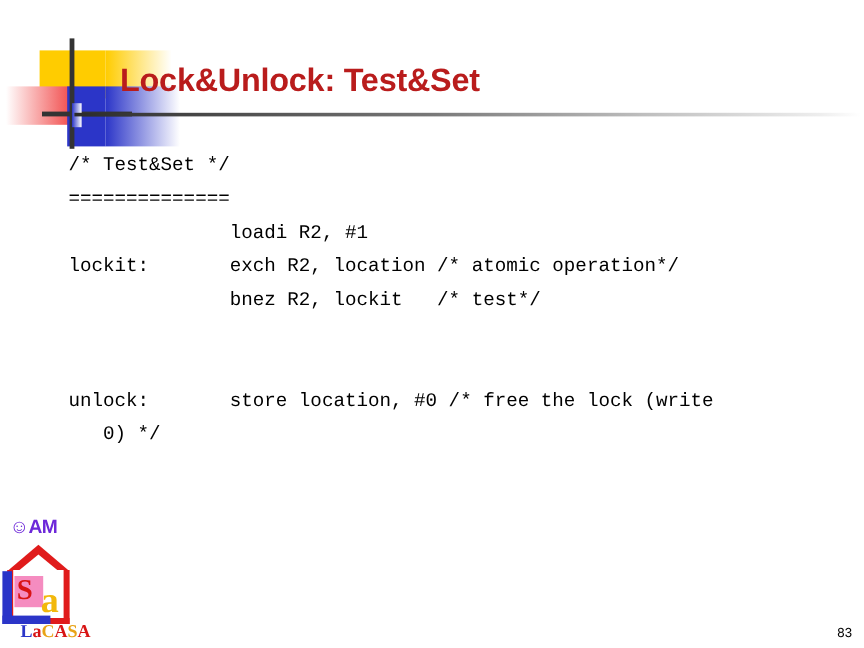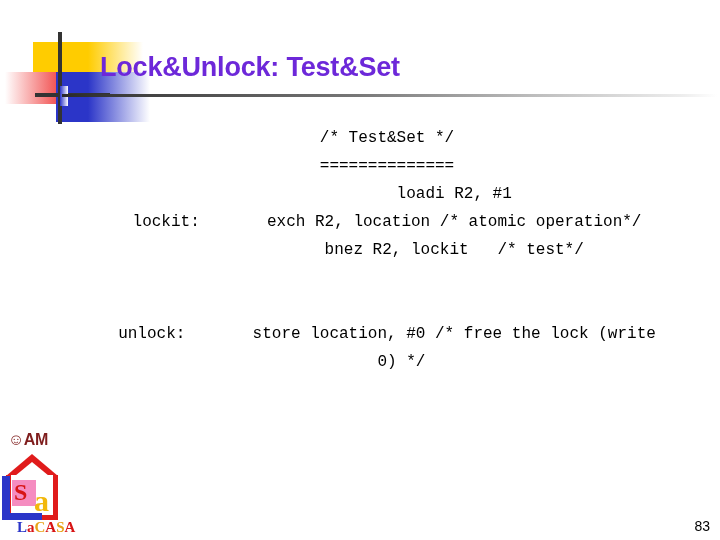--- a/index.html
+++ b/index.html
@@ -81,21 +81,21 @@
     background: #333333;
   }
 
   
   #slide-title {
     position: absolute;
     left: 100px;
     top: 52px;
     font-size: 27px;
     font-weight: bold;
-    color: #6d28d9;
+    color: #b91c1c;
     letter-spacing: -0.2px;
     white-space: nowrap;
   }
 
   
   #title-rule {
     position: absolute;
     left: 62px;
     top: 94px;
     width: 655px;
@@ -115,21 +115,20 @@
   #code-body {
     position: absolute;
     left: 57px;
     top: 124px;
     width: 660px;
     font-family: "Liberation Mono", "DejaVu Sans Mono", monospace;
     font-size: 16px;
     line-height: 28px;
     color: #000000;
     white-space: pre;
-    text-align: center;
   }
   .code-line {
     white-space: pre;
     height: 28px;
   }
   .code-line.blank {
     height: 28px;
   }
 
   
@@ -140,21 +139,21 @@
     width: 70px;
     height: 108px;
   }
   #lacasa-am {
     position: absolute;
     left: 8px;
     top: 3px;
     font-family: "Liberation Sans", sans-serif;
     font-size: 16px;
     font-weight: bold;
-    color: #7f1d1d;
+    color: #6d28d9;
     letter-spacing: -0.5px;
     white-space: nowrap;
   }
   
   .house-roof {
     position: absolute;
     left: 6px;
     top: 26px;
     width: 0;
     height: 0;
@@ -245,21 +244,21 @@
   .lw-blue { color: #2B35C8; }
   .lw-red  { color: #D81414; }
   .lw-gold { color: #E8A317; }
 
   
   #page-number {
     position: absolute;
     right: 10px;
     bottom: 6px;
     font-family: "Liberation Sans", sans-serif;
-    font-size: 14px;
+    font-size: 11px;
     color: #000000;
   }
 </style>
 </head>
 <body>
 
 <div id="slide-decor">
   <div class="decor-yellow"></div>
   <div class="decor-yellow-fade"></div>
   <div class="decor-red-fade"></div>

